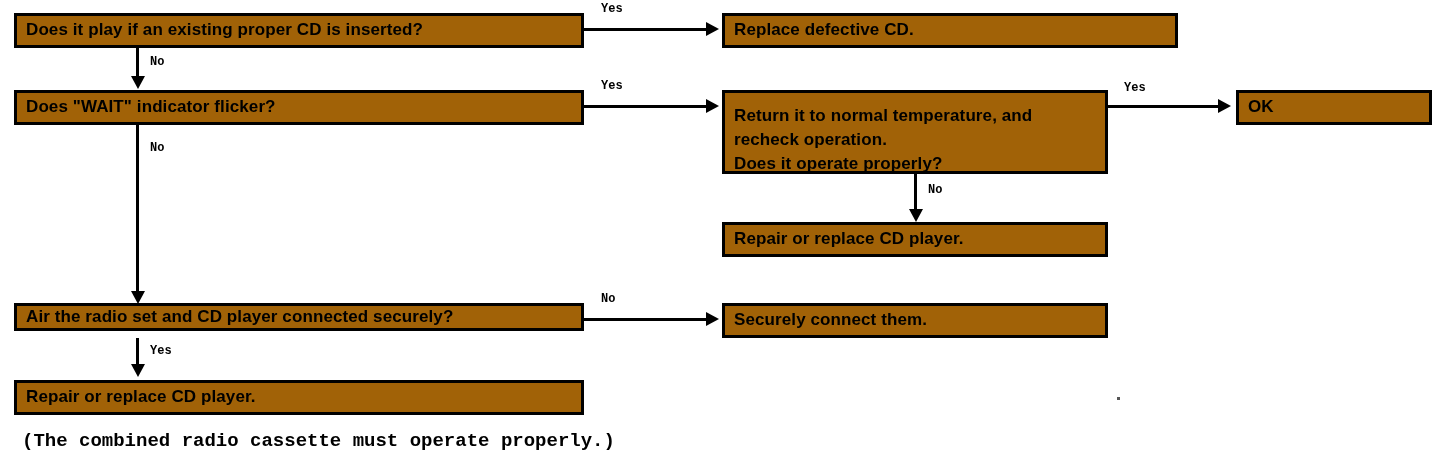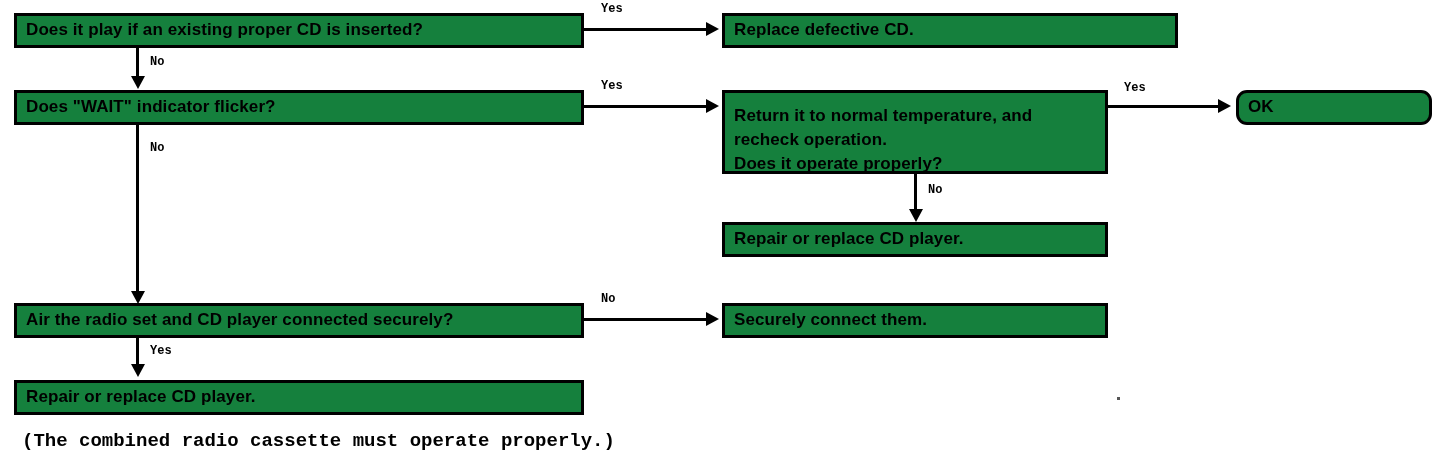--- a/index.html
+++ b/index.html
@@ -17,21 +17,21 @@
     width: 1440px;
     height: 464px;
     background: #ffffff;
     overflow: hidden;
   }
   
   .node {
     position: absolute;
     box-sizing: border-box;
     border: 3px solid #000000;
-    background: #15803d;
+    background: #a16207;
     display: flex;
     align-items: center;
     padding: 0 9px;
   }
   .node.multiline {
     align-items: flex-start;
     padding-top: 11px;
   }
   .node-text {
     font-family: "Liberation Sans", sans-serif;
@@ -129,37 +129,37 @@
   <div class="node multiline" style="left:722px; top:90px; width:386px; height:84px;">
     <span class="node-text">Return it to normal temperature, and
 recheck operation.
 Does it operate properly?</span>
   </div>
 
   <div class="edge-label" style="left:1124px; top:82px;">Yes</div>
   <div class="hline" style="left:1108px; top:105px; width:118px;"></div>
   <div class="arrow-right" style="left:1218px; top:99px;"></div>
 
-  <div class="node" style="left:1236px; top:90px; width:196px; height:35px;border-radius:11px;">
+  <div class="node" style="left:1236px; top:90px; width:196px; height:35px;">
     <span class="node-text">OK</span>
   </div>
 
   <div class="vline" style="left:914px; top:174px; height:40px;"></div>
   <div class="arrow-down" style="left:909px; top:209px;"></div>
   <div class="edge-label" style="left:928px; top:184px;">No</div>
 
   <div class="node" style="left:722px; top:222px; width:386px; height:35px;">
     <span class="node-text">Repair or replace CD player.</span>
   </div>
 
   <div class="vline" style="left:136px; top:125px; height:172px;"></div>
   <div class="arrow-down" style="left:131px; top:291px;"></div>
   <div class="edge-label" style="left:150px; top:142px;">No</div>
 
-  <div class="node" style="left:14px; top:303px; width:570px; height:35px;">
+  <div class="node" style="left:14px; top:303px; width:570px; height:28px;">
     <span class="node-text">Air the radio set and CD player connected securely?</span>
   </div>
 
   <div class="edge-label" style="left:601px; top:293px;">No</div>
   <div class="hline" style="left:584px; top:318px; width:130px;"></div>
   <div class="arrow-right" style="left:706px; top:312px;"></div>
 
   <div class="node" style="left:722px; top:303px; width:386px; height:35px;">
     <span class="node-text">Securely connect them.</span>
   </div>

